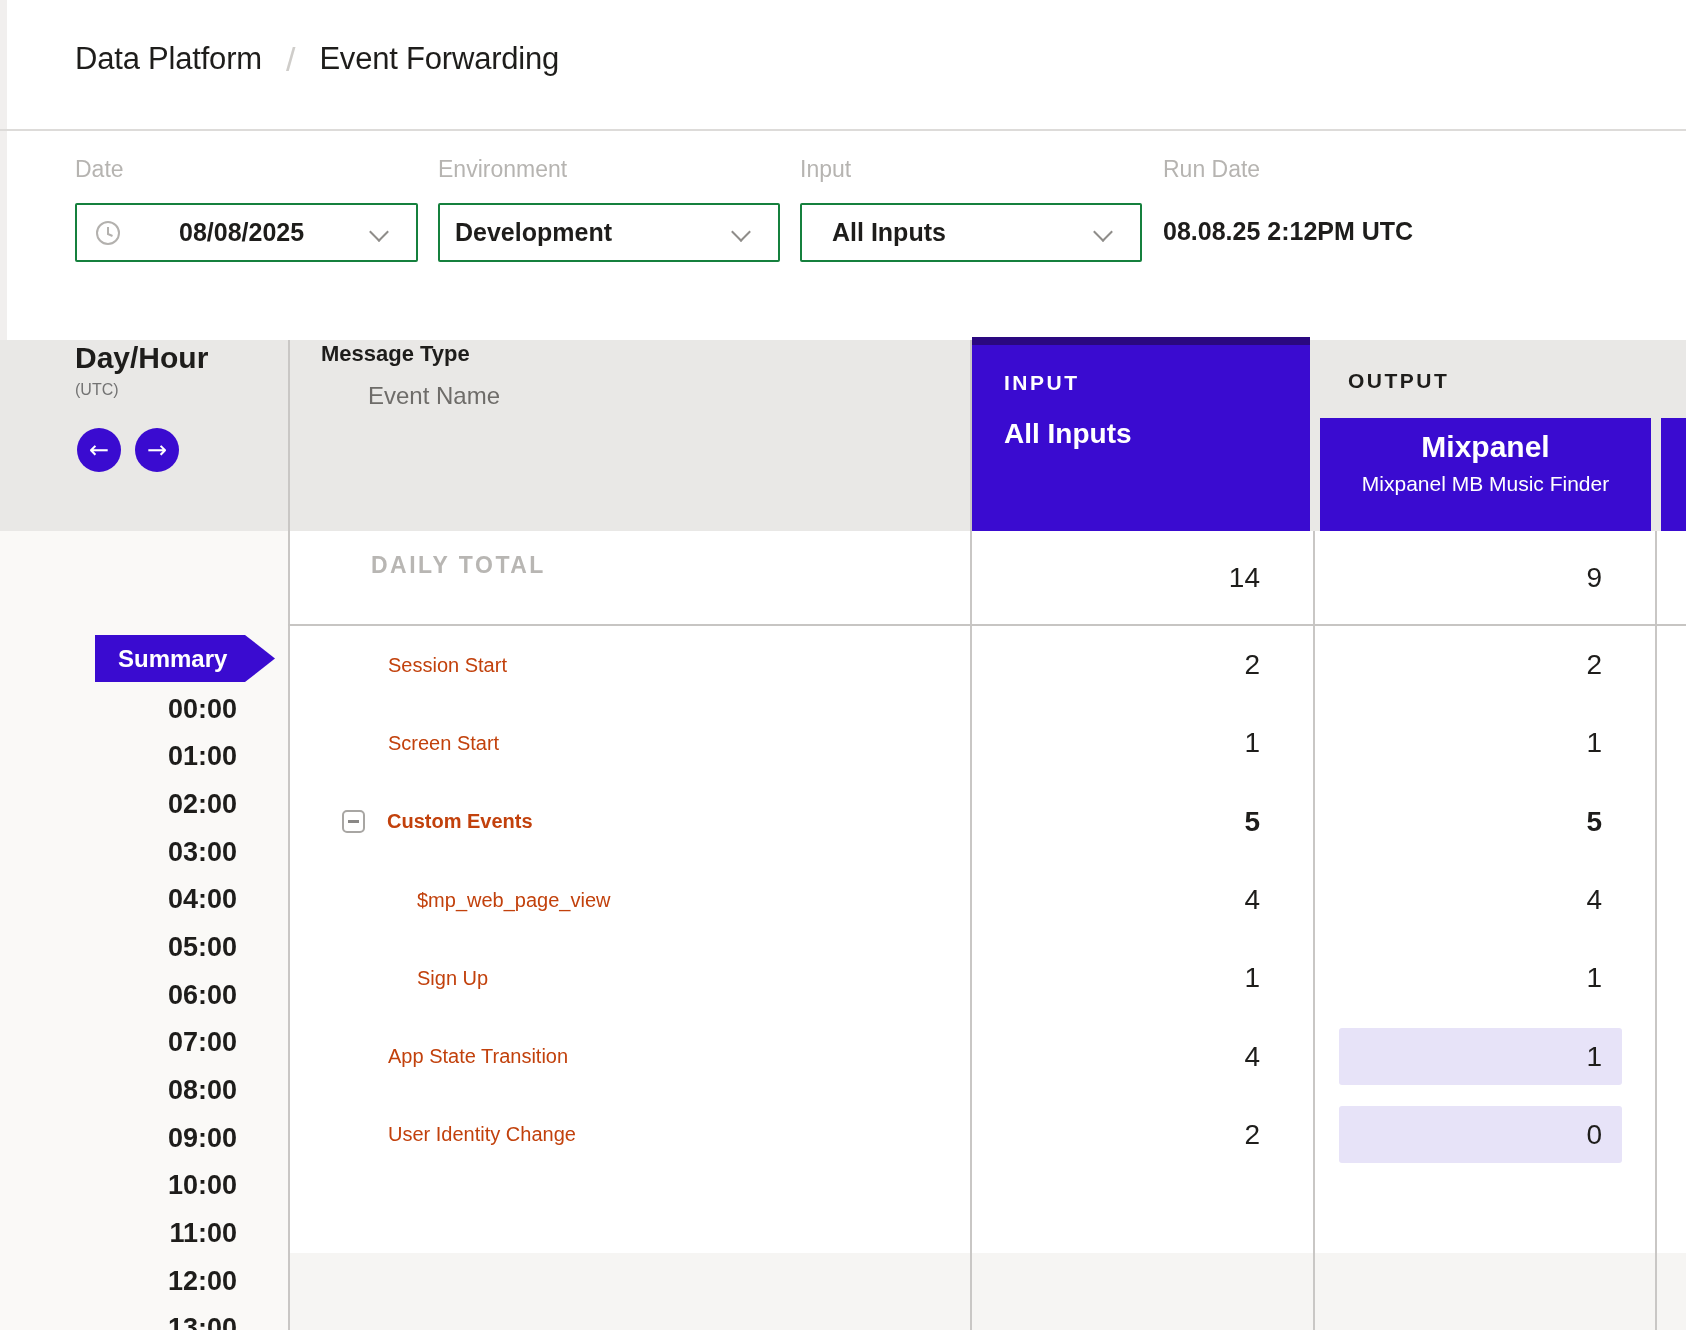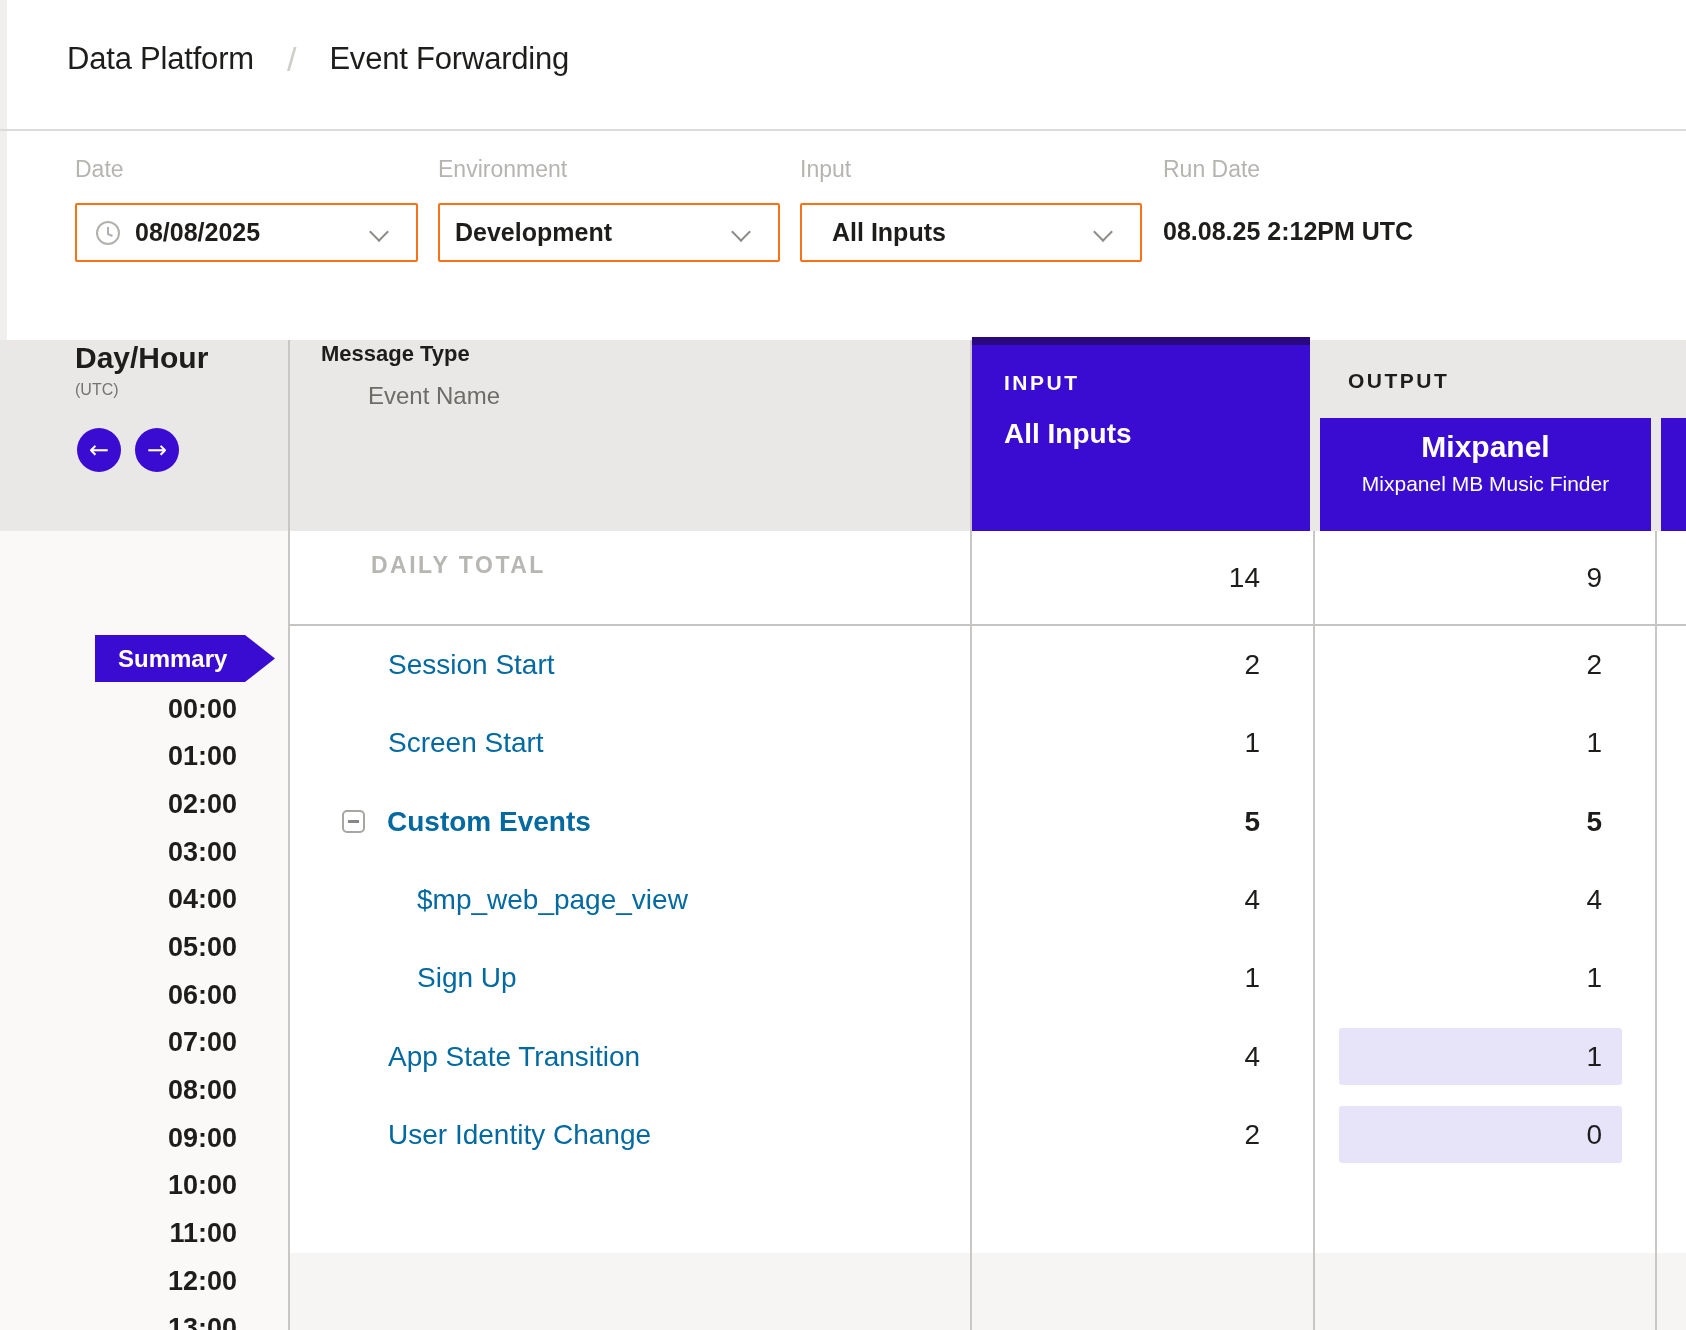--- a/index.html
+++ b/index.html
@@ -6,31 +6,31 @@
   html,body { background:#ffffff; }
   .page {
     position:relative; width:1686px; height:1330px; overflow:hidden;
     background:#ffffff;
     font-family:"Liberation Sans","DejaVu Sans",sans-serif;
     color:#1e1d1b;
   }
   .left-strip { position:absolute; left:0; top:0; width:7px; height:531px; background:#f1efee; }
 
   
-  .crumbbar { position:absolute; left:67px; top:36px; height:46px; display:flex; align-items:center; gap:33px; }
+  .crumbbar { position:absolute; left:75px; top:36px; height:46px; display:flex; align-items:center; gap:24px; }
   .crumb { font-size:31px; font-weight:500; letter-spacing:-0.2px; color:#1e1d1b; }
   .crumb-sep { font-size:34px; font-weight:300; color:#cfcdca; }
   .hline-top { position:absolute; left:0; top:129px; width:1686px; height:2px; background:#dddbd9; }
 
   
   .flabel { position:absolute; top:156px; font-size:23px; color:#b6b4b1; }
   .fbox {
     position:absolute; top:203px; height:59px; background:#fff;
-    border:2px solid #f97316; border-radius:2px;
-    display:flex; align-items:center; cursor:pointer;
+    border:2px solid #15803d; border-radius:2px;
+    display:flex; align-items:center; cursor:pointer;gap:44px;
   }
   .fbox .val { font-size:25px; font-weight:700; color:#1e1d1b; }
   .chev {
     width:14px; height:14px; border-right:2.5px solid #8f8d8a; border-bottom:2.5px solid #8f8d8a;
     transform:rotate(45deg); margin-top:-6px;
     position:absolute; right:30px; top:26px;
   }
   .clock { margin:0 14px 0 18px; }
   .rundate { position:absolute; left:1163px; top:217px; font-size:25px; font-weight:700; color:#1e1d1b; }
 
@@ -83,21 +83,21 @@
   .num { font-size:28px; color:#1e1d1b; }
   .cell { position:absolute; top:0; height:100%; display:flex; align-items:center; justify-content:flex-end; }
   .in-cell { right:426px; width:200px; }
   .out-cell { right:84px; width:200px; }
 
   
   .row { position:absolute; left:0; width:1686px; height:78.3px; }
   .r0{top:626px;} .r1{top:704.3px;} .r2{top:782.6px;} .r3{top:860.9px;}
   .r4{top:939.2px;} .r5{top:1017.5px;} .r6{top:1095.8px;}
   .row-label { position:absolute; left:388px; top:0; height:100%; display:flex; align-items:center;
-               font-size:28px; color:#0369a1; }
+               font-size:20px; color:#c2410c; }
   .row.indent .row-label { left:417px; }
   .row.group .row-label { left:387px; font-weight:700; }
   .row.group .num { font-weight:700; }
   .toggle {
     position:absolute; left:342px; top:50%; margin-top:-12px; width:23px; height:23px;
     border:2px solid #a8a6a3; border-radius:5px; background:transparent; cursor:pointer;
   }
   .toggle::after { content:""; position:absolute; left:4px; top:8.5px; width:11px; height:2.5px; background:#8a8886; }
   .row.hl .out-cell {
     top:10.6px; height:57px; right:64px; width:283px; padding-right:20px;

